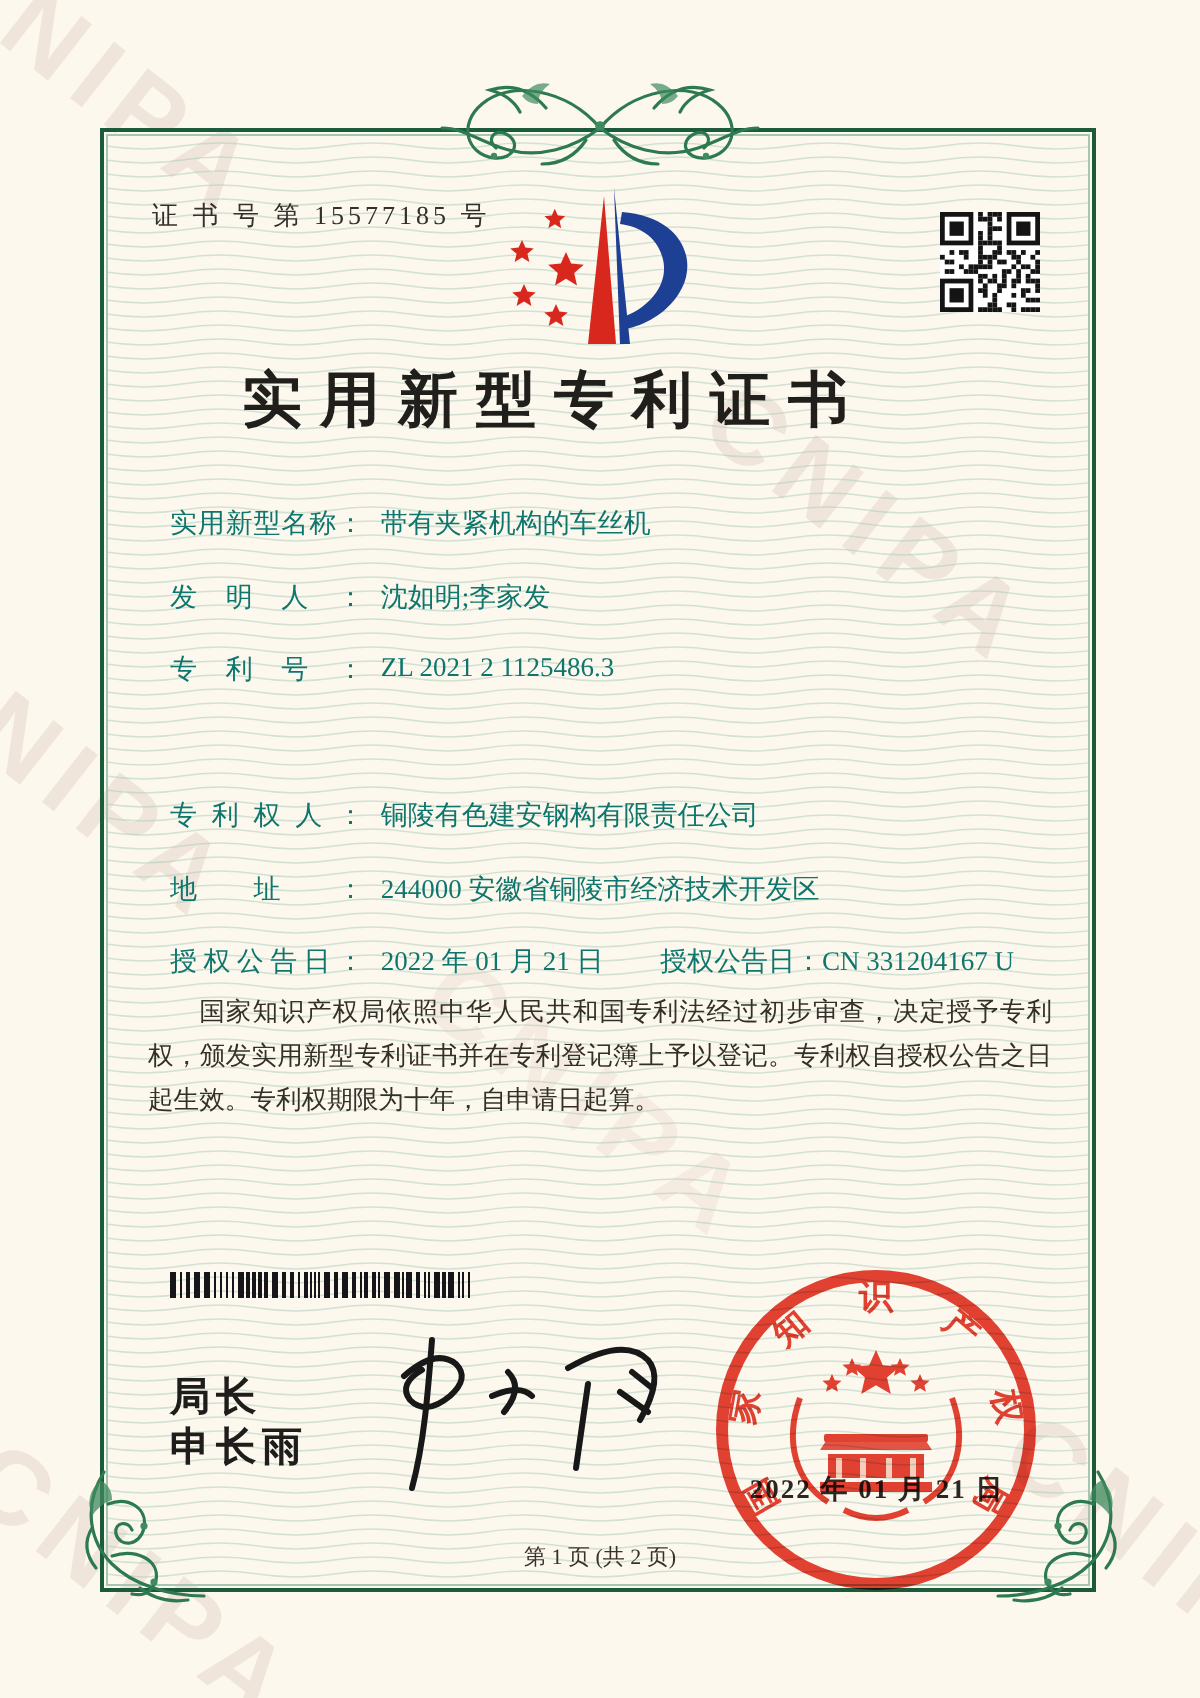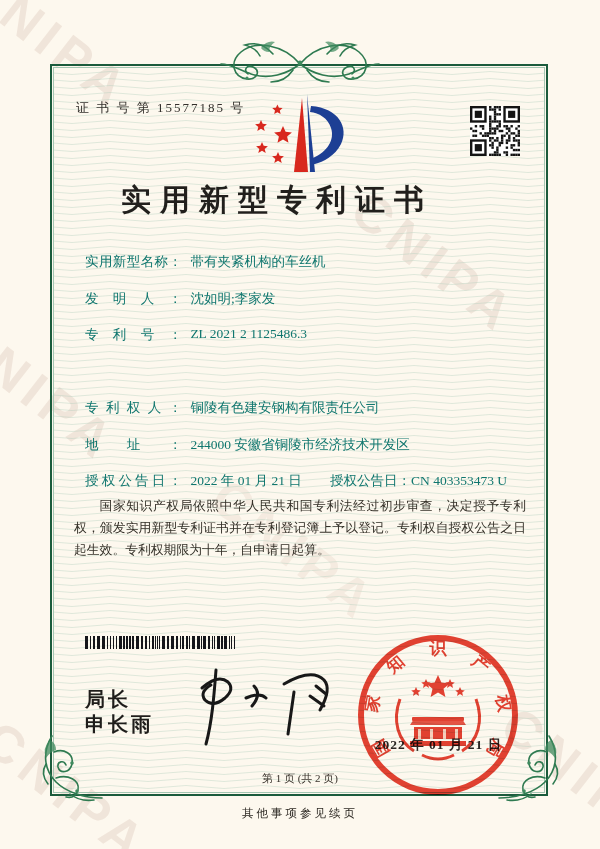--- a/index.html
+++ b/index.html
@@ -401,21 +401,21 @@
       <span class="flabel">专利权人：</span>
       <span class="fval">铜陵有色建安钢构有限责任公司</span>
     </div>
     <div class="frow" style="top:436px">
       <span class="flabel">地址：</span>
       <span class="fval">244000 安徽省铜陵市经济技术开发区</span>
     </div>
     <div class="frow" style="top:472px">
       <span class="flabel">授权公告日：</span>
       <span class="fval">2022 年 01 月 21 日</span>
-      <span class="grant-no"><span>授权公告日：</span><span>CN 403353473 U</span></span>
+      <span class="grant-no"><span>授权公告日：</span><span>CN 331204167 U</span></span>
     </div>
 
     <div class="paras">
       <p>国家知识产权局依照中华人民共和国专利法经过初步审查，决定授予专利权，颁发实用新型专利证书并在专利登记簿上予以登记。专利权自授权公告之日起生效。专利权期限为十年，自申请日起算。</p>
     </div>
 
     <div class="barcode" id="barcode">
         <div style="width: 3px; margin-right: 2px;"></div>
         <div style="width: 1px; margin-right: 2px;"></div>
         <div style="width: 2px; margin-right: 2px;"></div>
@@ -475,21 +475,20 @@
         <path d="M112,28 q28,-16 40,-4 q8,9 -4,30"></path>
         <path d="M122,36 l-6,42"></path>
         <path d="M138,40 l14,10"></path>
         <path d="M144,30 l10,8"></path>
       </g>
     </svg>
 
     <div class="seal-date">2022 年 01 月 21 日</div>
 
     <div class="page-info">第 1 页 (共 2 页)</div>
-    <div class="footer-note">其他事项参见续页</div>
   </div>
 
   <svg class="seal" id="seal" width="172" height="172" viewBox="0 0 172 172">
     <circle cx="86" cy="86" r="77" fill="none" stroke="#e02918" stroke-width="6"></circle>
     <g fill="#e02918">
       <path d="M86,46 l3.4,7.6 8.4,.8 -6.3,5.4 1.9,8.2 -7.4,-4.4 -7.4,4.4 1.9,-8.2 -6.3,-5.4 8.4,-.8 Z"></path>
       <path d="M64,58 l1.4,3.1 3.4,.3 -2.6,2.2 .8,3.3 -3,-1.8 -3,1.8 .8,-3.3 -2.6,-2.2 3.4,-.3 Z"></path>
       <path d="M74,50 l1.4,3.1 3.4,.3 -2.6,2.2 .8,3.3 -3,-1.8 -3,1.8 .8,-3.3 -2.6,-2.2 3.4,-.3 Z"></path>
       <path d="M98,50 l1.4,3.1 3.4,.3 -2.6,2.2 .8,3.3 -3,-1.8 -3,1.8 .8,-3.3 -2.6,-2.2 3.4,-.3 Z"></path>
       <path d="M108,58 l1.4,3.1 3.4,.3 -2.6,2.2 .8,3.3 -3,-1.8 -3,1.8 .8,-3.3 -2.6,-2.2 3.4,-.3 Z"></path>

